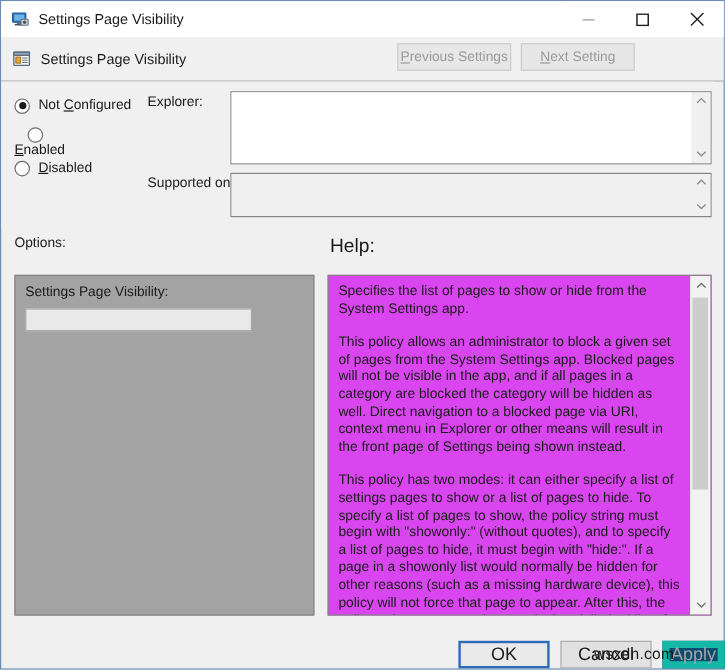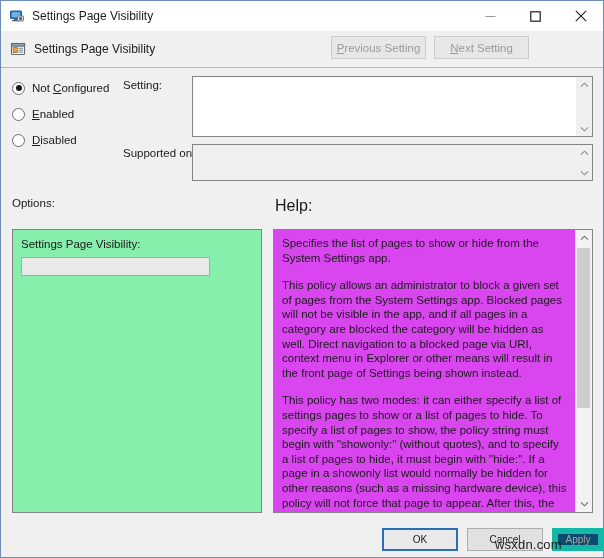--- a/index.html
+++ b/index.html
@@ -188,21 +188,21 @@
     font-size: 16px;
   }
 
   
   #options-panel {
     position: absolute;
     left: 11px; top: 228px;
     width: 250px; height: 284px;
     box-sizing: border-box;
     border: 1px solid #848484;
-    background: #86efac;
+    background: #a3a3a3;
   }
   #options-field-label {
     position: absolute;
     left: 8px; top: 8px;
     font-size: 11.5px;
   }
   #settings-page-visibility-input {
     position: absolute;
     left: 8px; top: 27px;
     width: 189px; height: 19px;
@@ -262,25 +262,25 @@
 
   
   #bottom-buttons {
     position: absolute;
     left: 0; top: 519px;
     width: 602px;
     height: 38px;
   }
   .dlgbtn {
     position: absolute;
-    top: 8px;
+    top: 14px;
     width: 76px;
     height: 23px;
     box-sizing: border-box;
-    font-size: 10px;
+    font-size: 15px;
     display: flex;
     align-items: center;
     justify-content: center;
     background: #e1e1e1;
     border: 1px solid #adadad;
     color: #1a1a1a;
   }
   #ok-button {
     left: 381px;
     background: #e9e9e9;
@@ -350,47 +350,47 @@
         <rect x="3.2" y="6.6" width="4" height="5" fill="#e6a23c" stroke="#9c6d1f" stroke-width="0.8"></rect>
         <line x1="8.4" y1="7.3" x2="13" y2="7.3" stroke="#6b7480" stroke-width="0.9"></line>
         <line x1="8.4" y1="9.2" x2="13" y2="9.2" stroke="#6b7480" stroke-width="0.9"></line>
         <line x1="8.4" y1="11.1" x2="13" y2="11.1" stroke="#6b7480" stroke-width="0.9"></line>
       </svg>
     </span>
     <span id="header-title">Settings Page Visibility</span>
 
     <div id="nav-buttons">
       <div class="navbtn">
-        <span><u>P</u><span>revious Setting</span></span>
+        <span><u>P</u><span>revious Settings</span></span>
       </div>
       <div class="navbtn">
         <span><u>N</u><span>ext Setting</span></span>
       </div>
     </div>
   </div>
   <div id="header-sep"></div>
 
   <div id="topsection">
 
     <div class="radio-row" style="top:12px;">
       <span class="radio-outer checked"></span>
       <span class="radio-label">Not&nbsp;<u>C</u>onfigured</span>
     </div>
 
-    <div class="radio-row" style="top:38px;">
+    <div class="radio-row" style="top:38px;flex-direction:column;">
       <span class="radio-outer"></span>
       <span class="radio-label"><u>E</u>nabled</span>
     </div>
 
     <div class="radio-row" style="top:64px;">
       <span class="radio-outer"></span>
       <span class="radio-label"><u>D</u>isabled</span>
     </div>
 
-    <span class="side-label" style="left:122px; top:11px;">Setting:</span>
+    <span class="side-label" style="left:122px; top:11px;">Explorer:</span>
     <span class="side-label" style="left:122px; top:79px;">Supported on:</span>
 
     <div class="textbox" style="left:191px; top:8px; width:401px; height:61px; background:#ffffff;">
       <div class="field" style="background:#ffffff;" title=""></div>
       <div class="sbar">
         <span class="arrow">
           <svg width="9" height="6" viewBox="0 0 9 6">
               <polyline points="1,4.6 4.5,1.2 8,4.6" fill="none" stroke="#8c8c8c" stroke-width="1.1"></polyline>
             </svg>
         </span>

